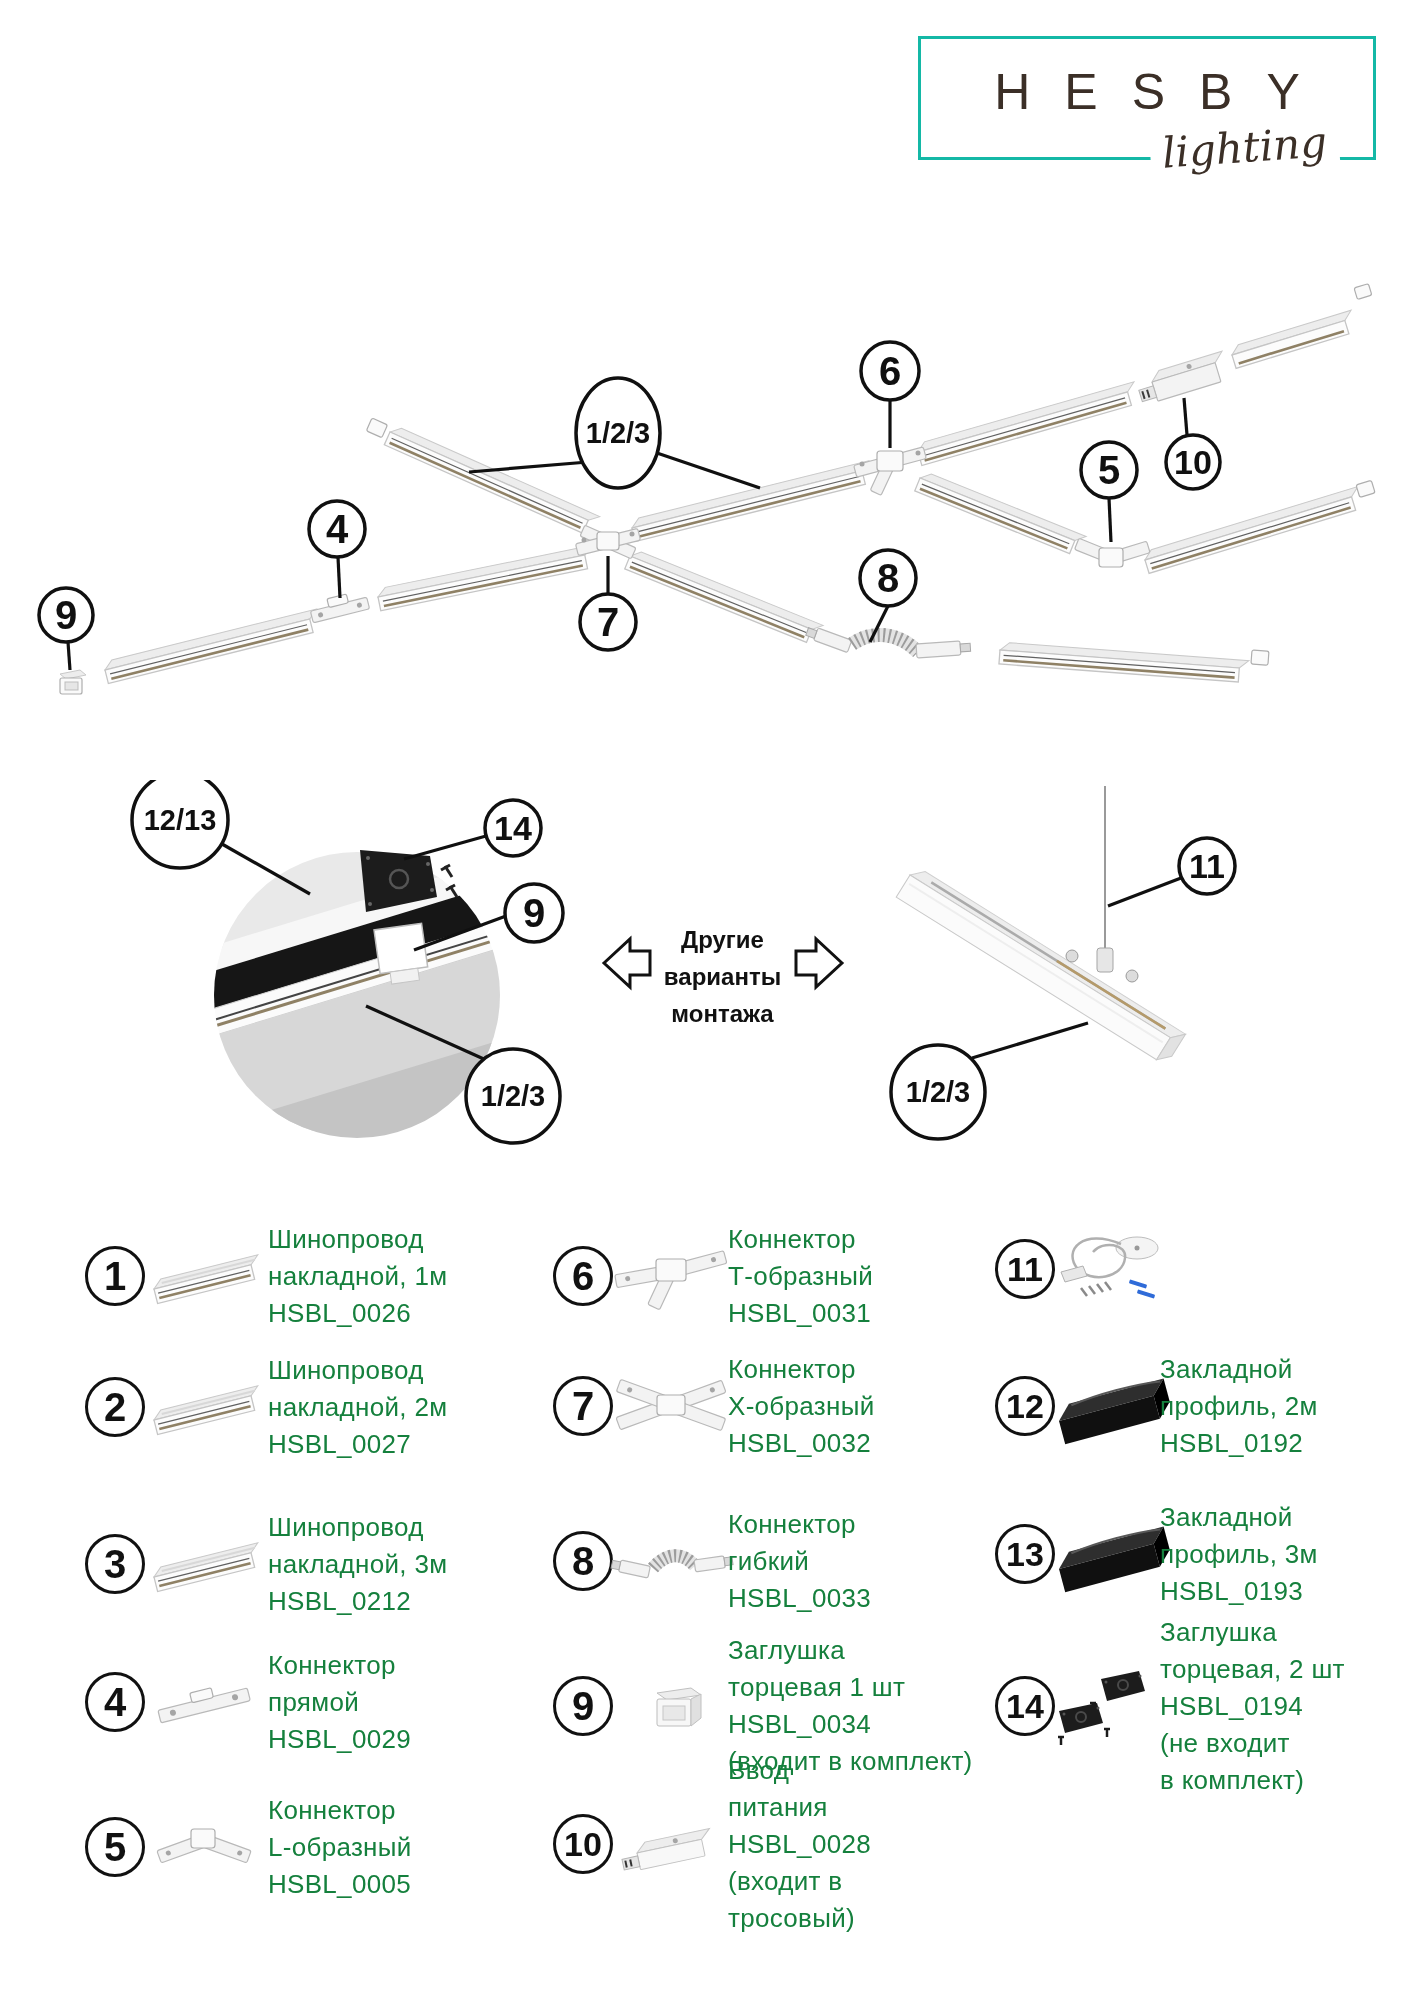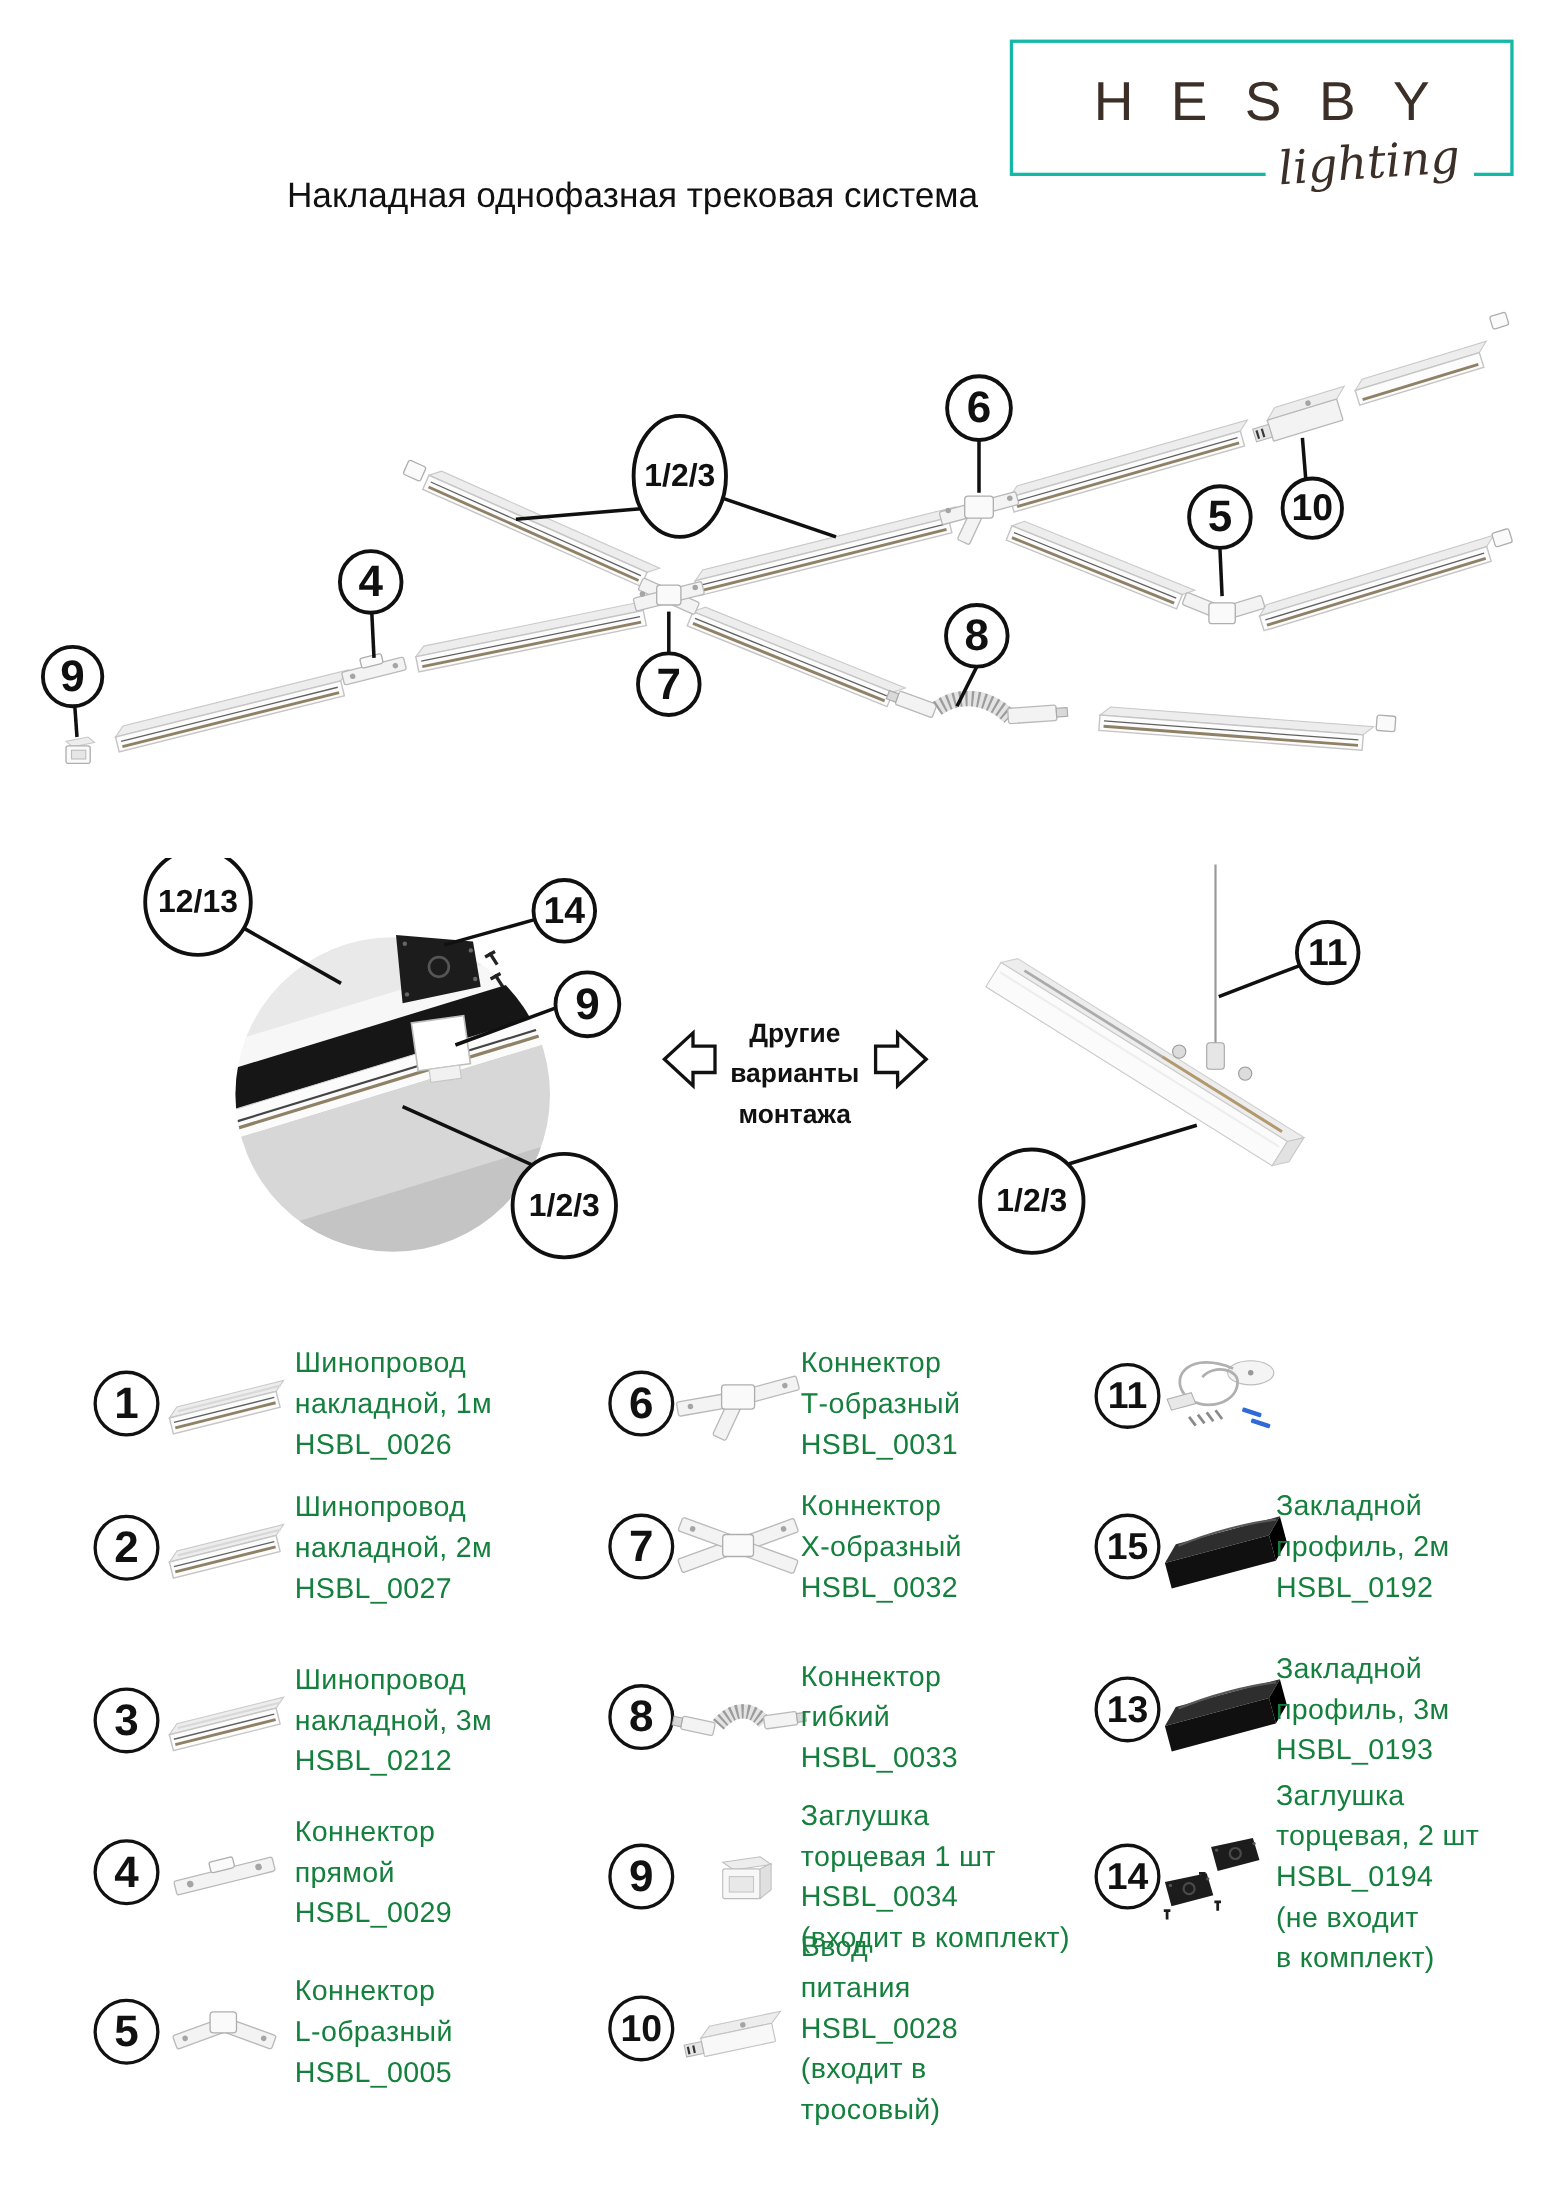--- a/index.html
+++ b/index.html
@@ -43,21 +43,20 @@
   .col1 .licon{left:55px;} .col2 .licon{left:54px;} .col3 .licon{left:50px;}
 </style>
 </head>
 <body>
 
 <div class="logo-box">
   <div class="logo-main">HESBY</div>
   <div class="logo-script">lighting</div>
 </div>
 <div class="title">
-  <div>Накладная однофазная трековая система</div>
 </div>
 
 <svg class="abs" style="left:0;top:270px" width="1414" height="460" viewBox="0 0 1414 460">
 
   <g transform="translate(372,148) rotate(24)">
     <rect class="cw2" x="0" y="0" width="17" height="14" rx="2"></rect>
     </g>
   <g transform="translate(390,162) rotate(24)">
     <polygon class="tf" points="0,0 217,0 226,-8 9,-8"></polygon>
       <rect class="tb" x="0" y="0" width="217" height="14"></rect>
@@ -573,21 +572,21 @@
 (входит в тросовый)</div>
 </div>
 
 <div class="lrow col3" style="left:995px;top:1239px">
   <div class="lcirc two">11</div>
   <svg class="licon" viewBox="0 0 130 100">
       <use href="#i-susp"></use>
     </svg>
 </div>
 <div class="lrow col3" style="left:995px;top:1376px">
-  <div class="lcirc two">15</div>
+  <div class="lcirc two">12</div>
   <svg class="licon" viewBox="0 0 130 100">
       <use href="#i-profile"></use>
     </svg>
   <div class="ltext">Закладной
 профиль, 2м
 HSBL_0192</div>
 </div>
 <div class="lrow col3" style="left:995px;top:1524px">
   <div class="lcirc two">13</div>
   <svg class="licon" viewBox="0 0 130 100">

